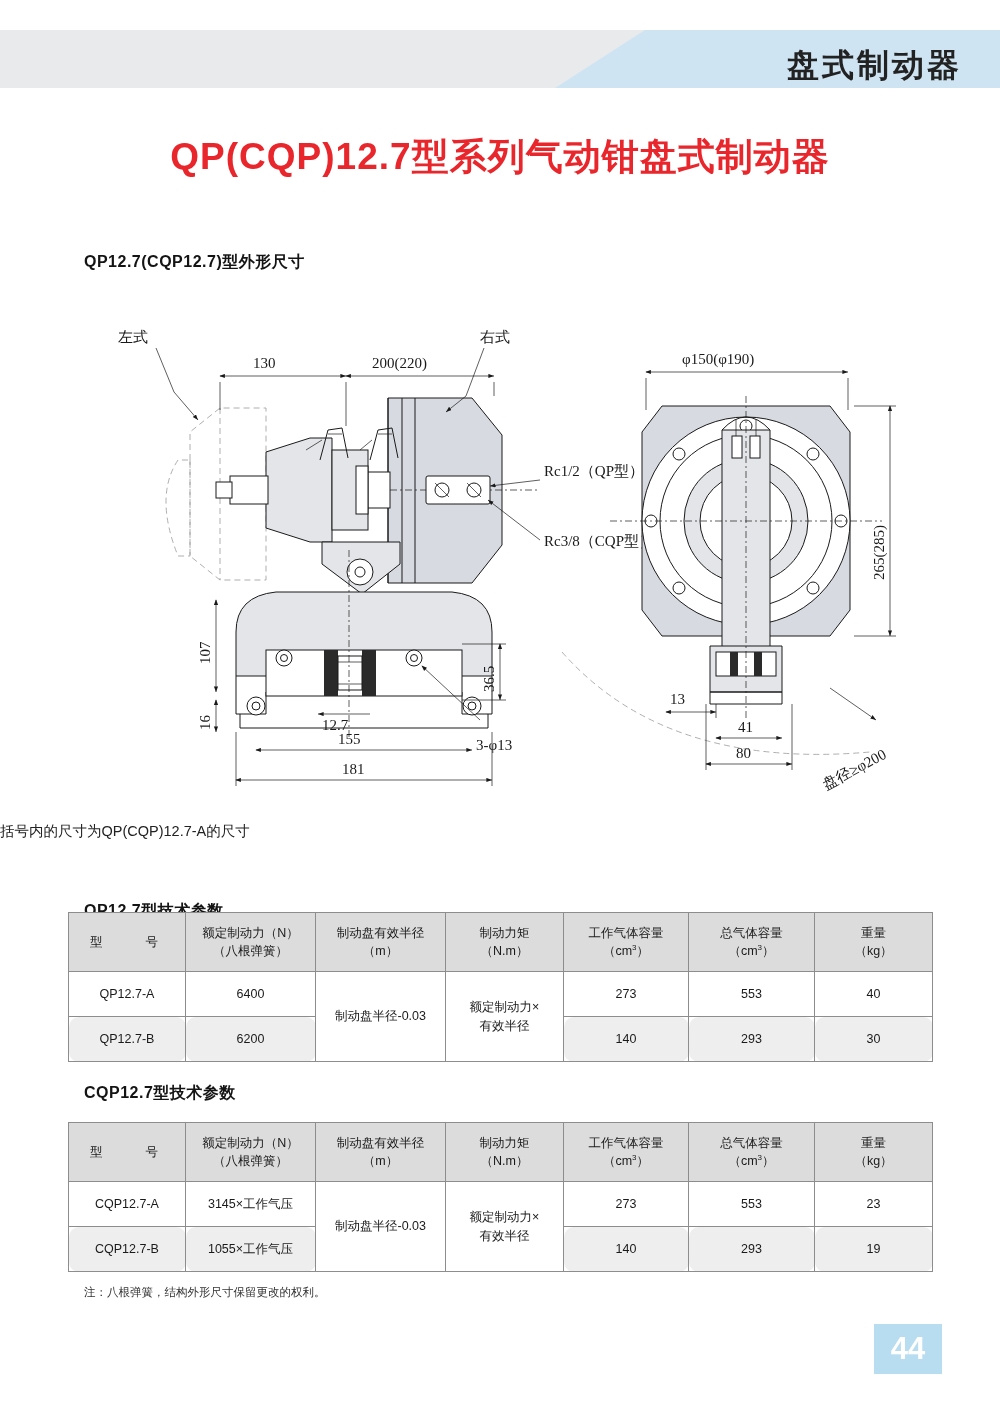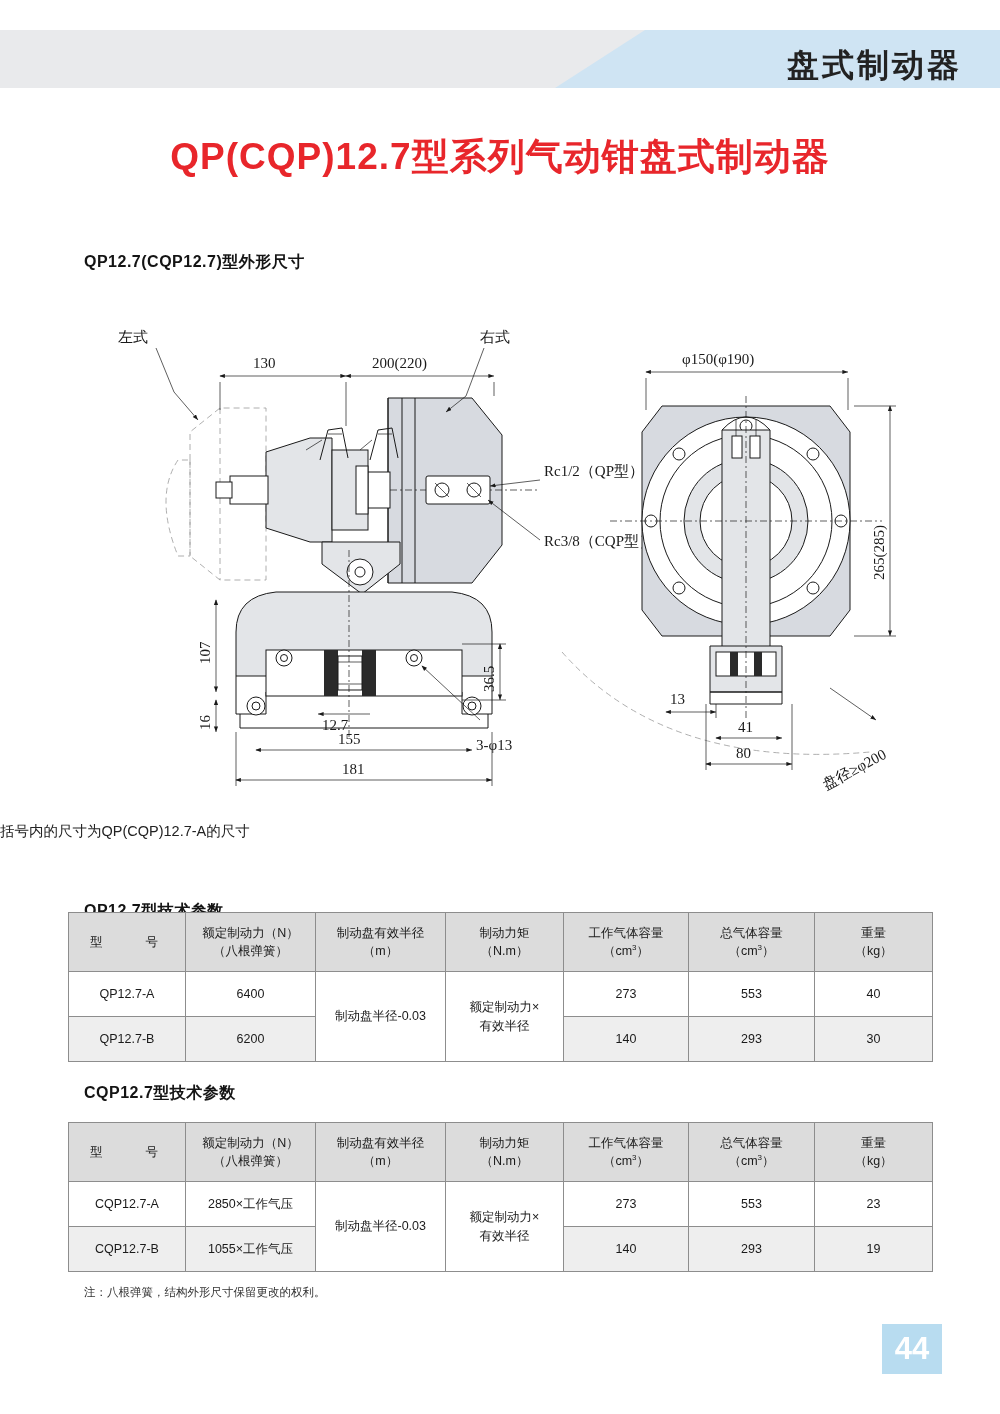--- a/index.html
+++ b/index.html
@@ -113,39 +113,39 @@
     vertical-align: middle;
     padding: 3px 2px;
     line-height: 1.45;
   }
   table.spec thead th {
     background: #dcdcdc;
     font-weight: normal;
     height: 52px;
   }
   table.spec tbody td { height: 38px; }
-  table.spec tbody tr.alt td { background: #eeeeee; }
+  table.spec tbody tr.alt td { background: #eeeeee; border-radius: 10px; }
   .sup { font-size: 8px; vertical-align: super; }
   .sp-wide { letter-spacing: 6px; text-align: center; }
 
   #tbl-qp  { left: 68px; top: 912px; width: 864px; }
   #tbl-cqp { left: 68px; top: 1122px; width: 864px; }
 
   .note {
     position: absolute;
     left: 84px; top: 1285px;
     font-size: 11.5px;
     color: #333;
   }
 
   
   .pageno {
     position: absolute;
     right: 58px; bottom: 40px;
-    width: 60px; height: 50px;
+    width: 68px; height: 50px;
     background: #b8dcf0;
     color: #ffffff;
     font-size: 31px;
     font-weight: bold;
     display: flex;
     align-items: center;
     justify-content: center;
   }
 
   
@@ -485,21 +485,21 @@
       </th>
       <th>
         <div>重量</div>
         <div>（kg）</div>
       </th>
     </tr>
   </thead>
   <tbody>
     <tr>
       <td>CQP12.7-A</td>
-      <td>2850×工作气压</td>
+      <td>3145×工作气压</td>
       <td rowspan="2">制动盘半径-0.03</td>
       <td rowspan="2">
         <div>额定制动力×</div>
         <div>有效半径</div>
       </td>
       <td>273</td>
       <td>553</td>
       <td>23</td>
     </tr>
     <tr class="alt">

